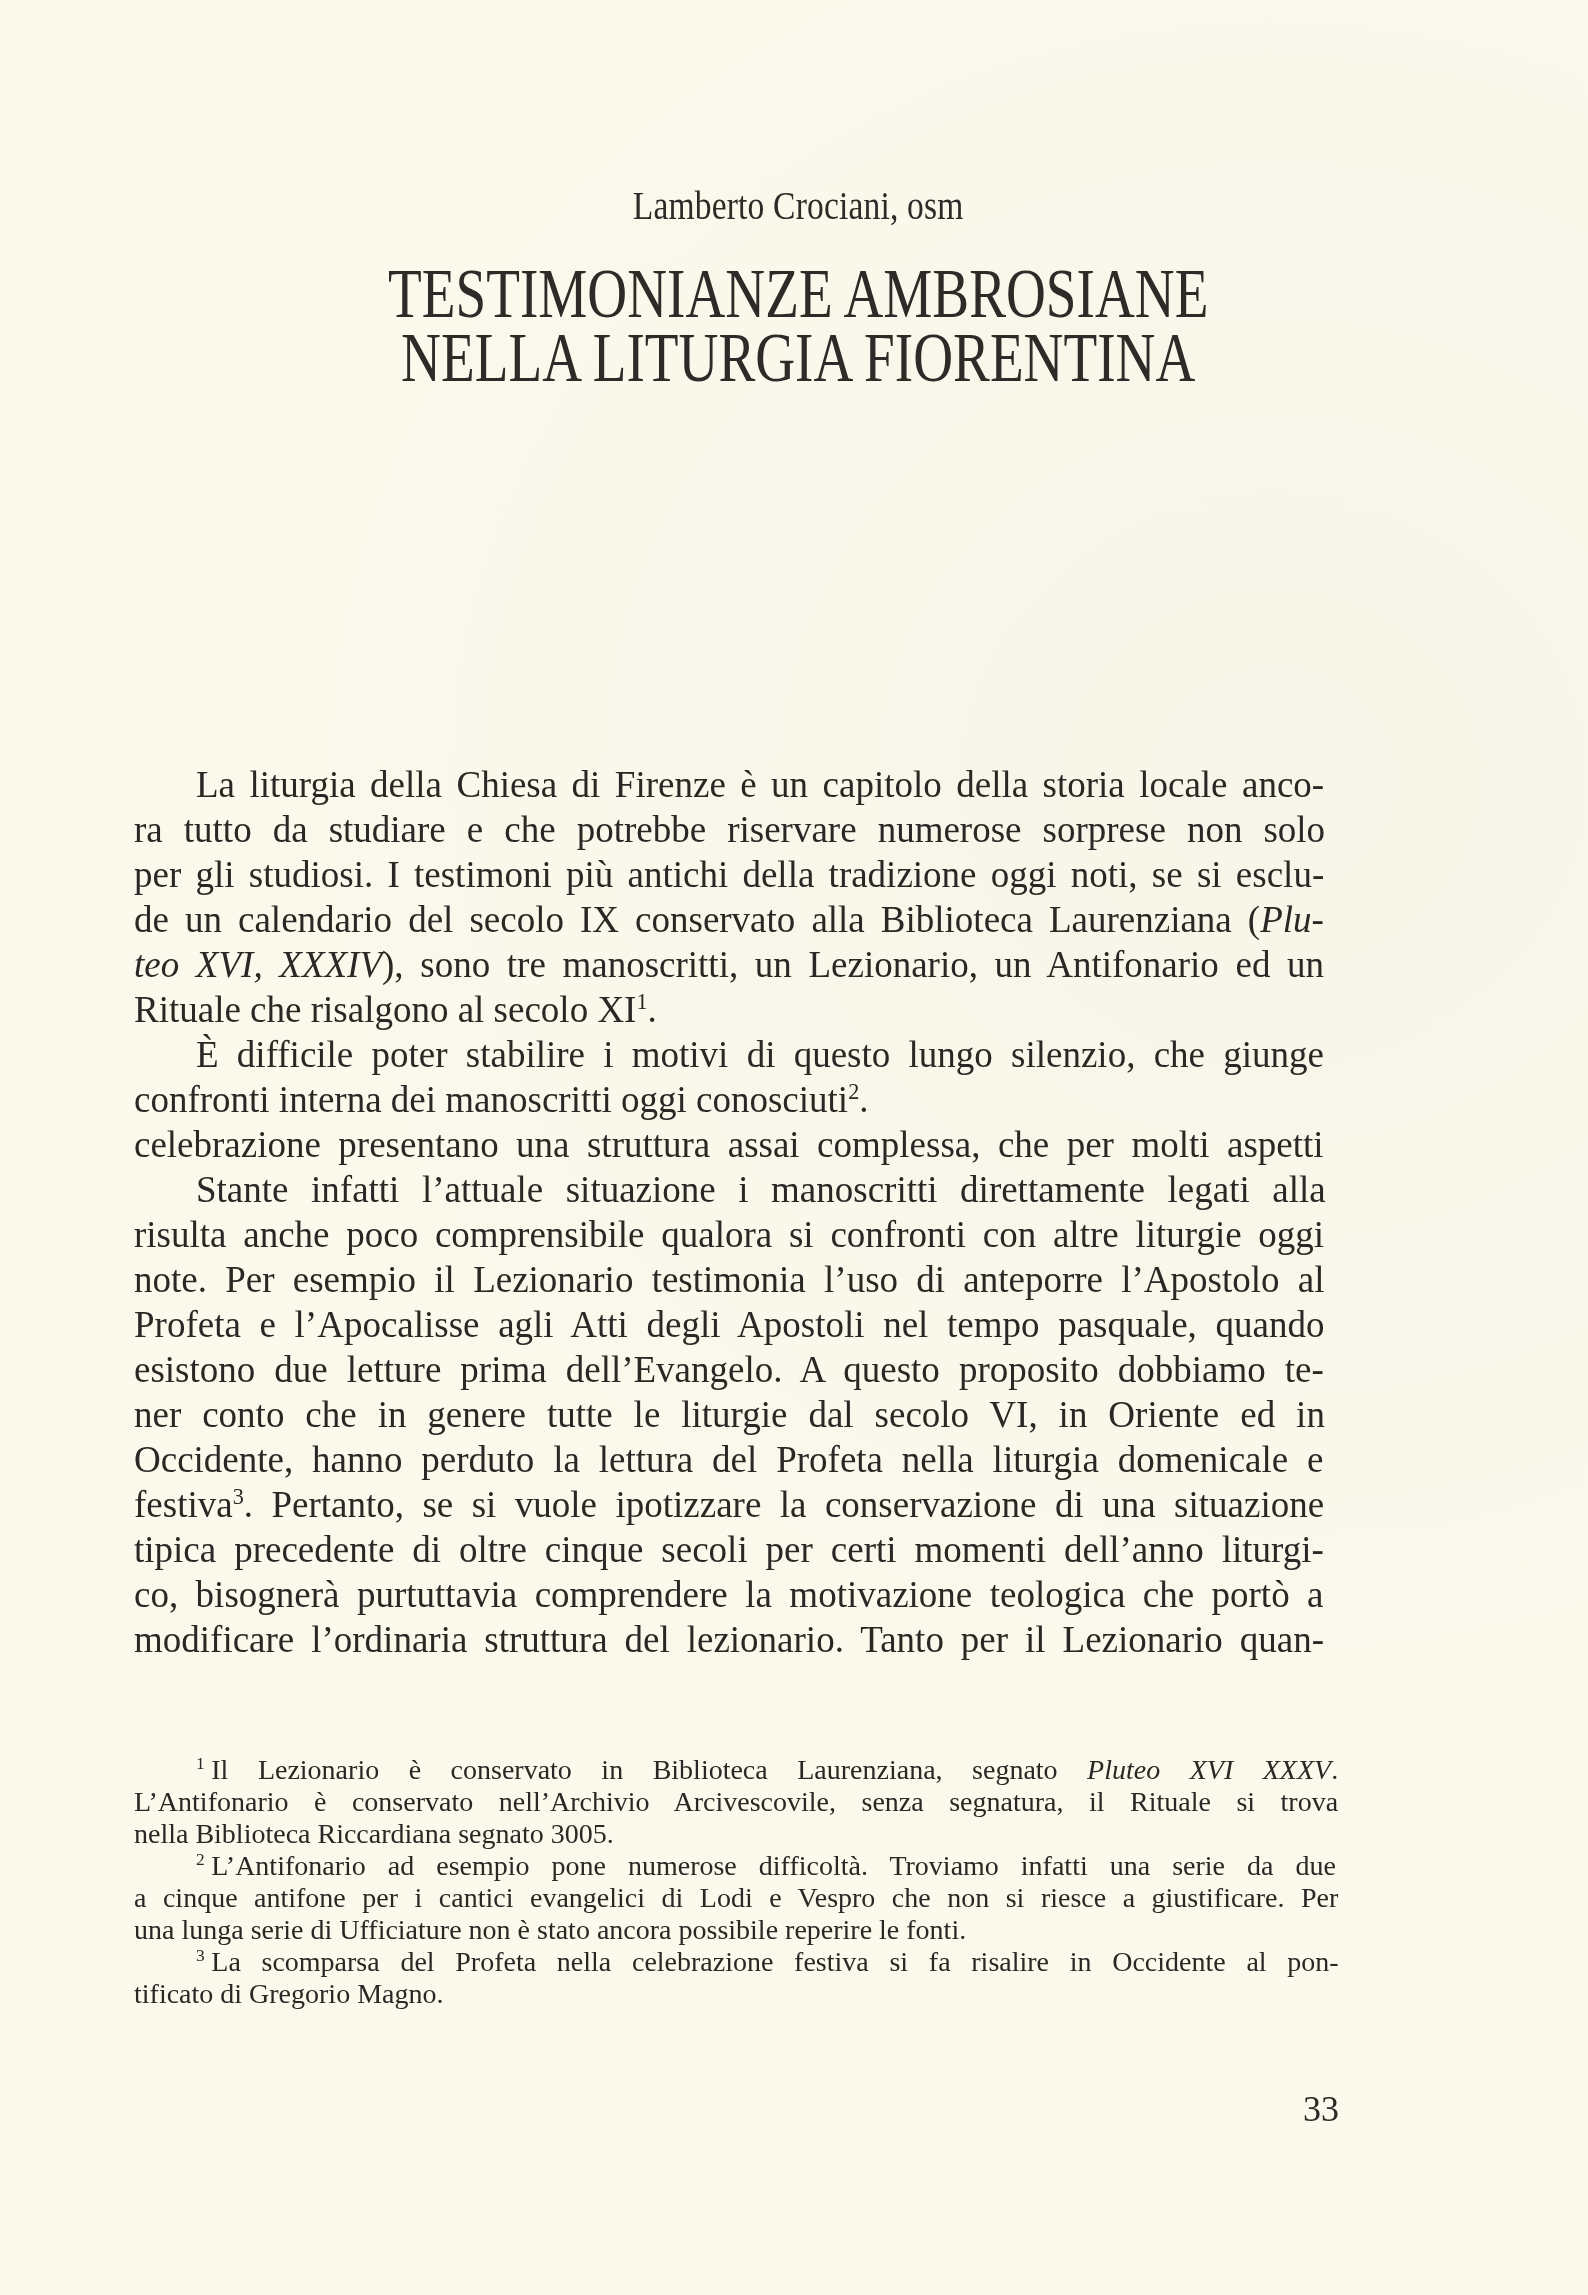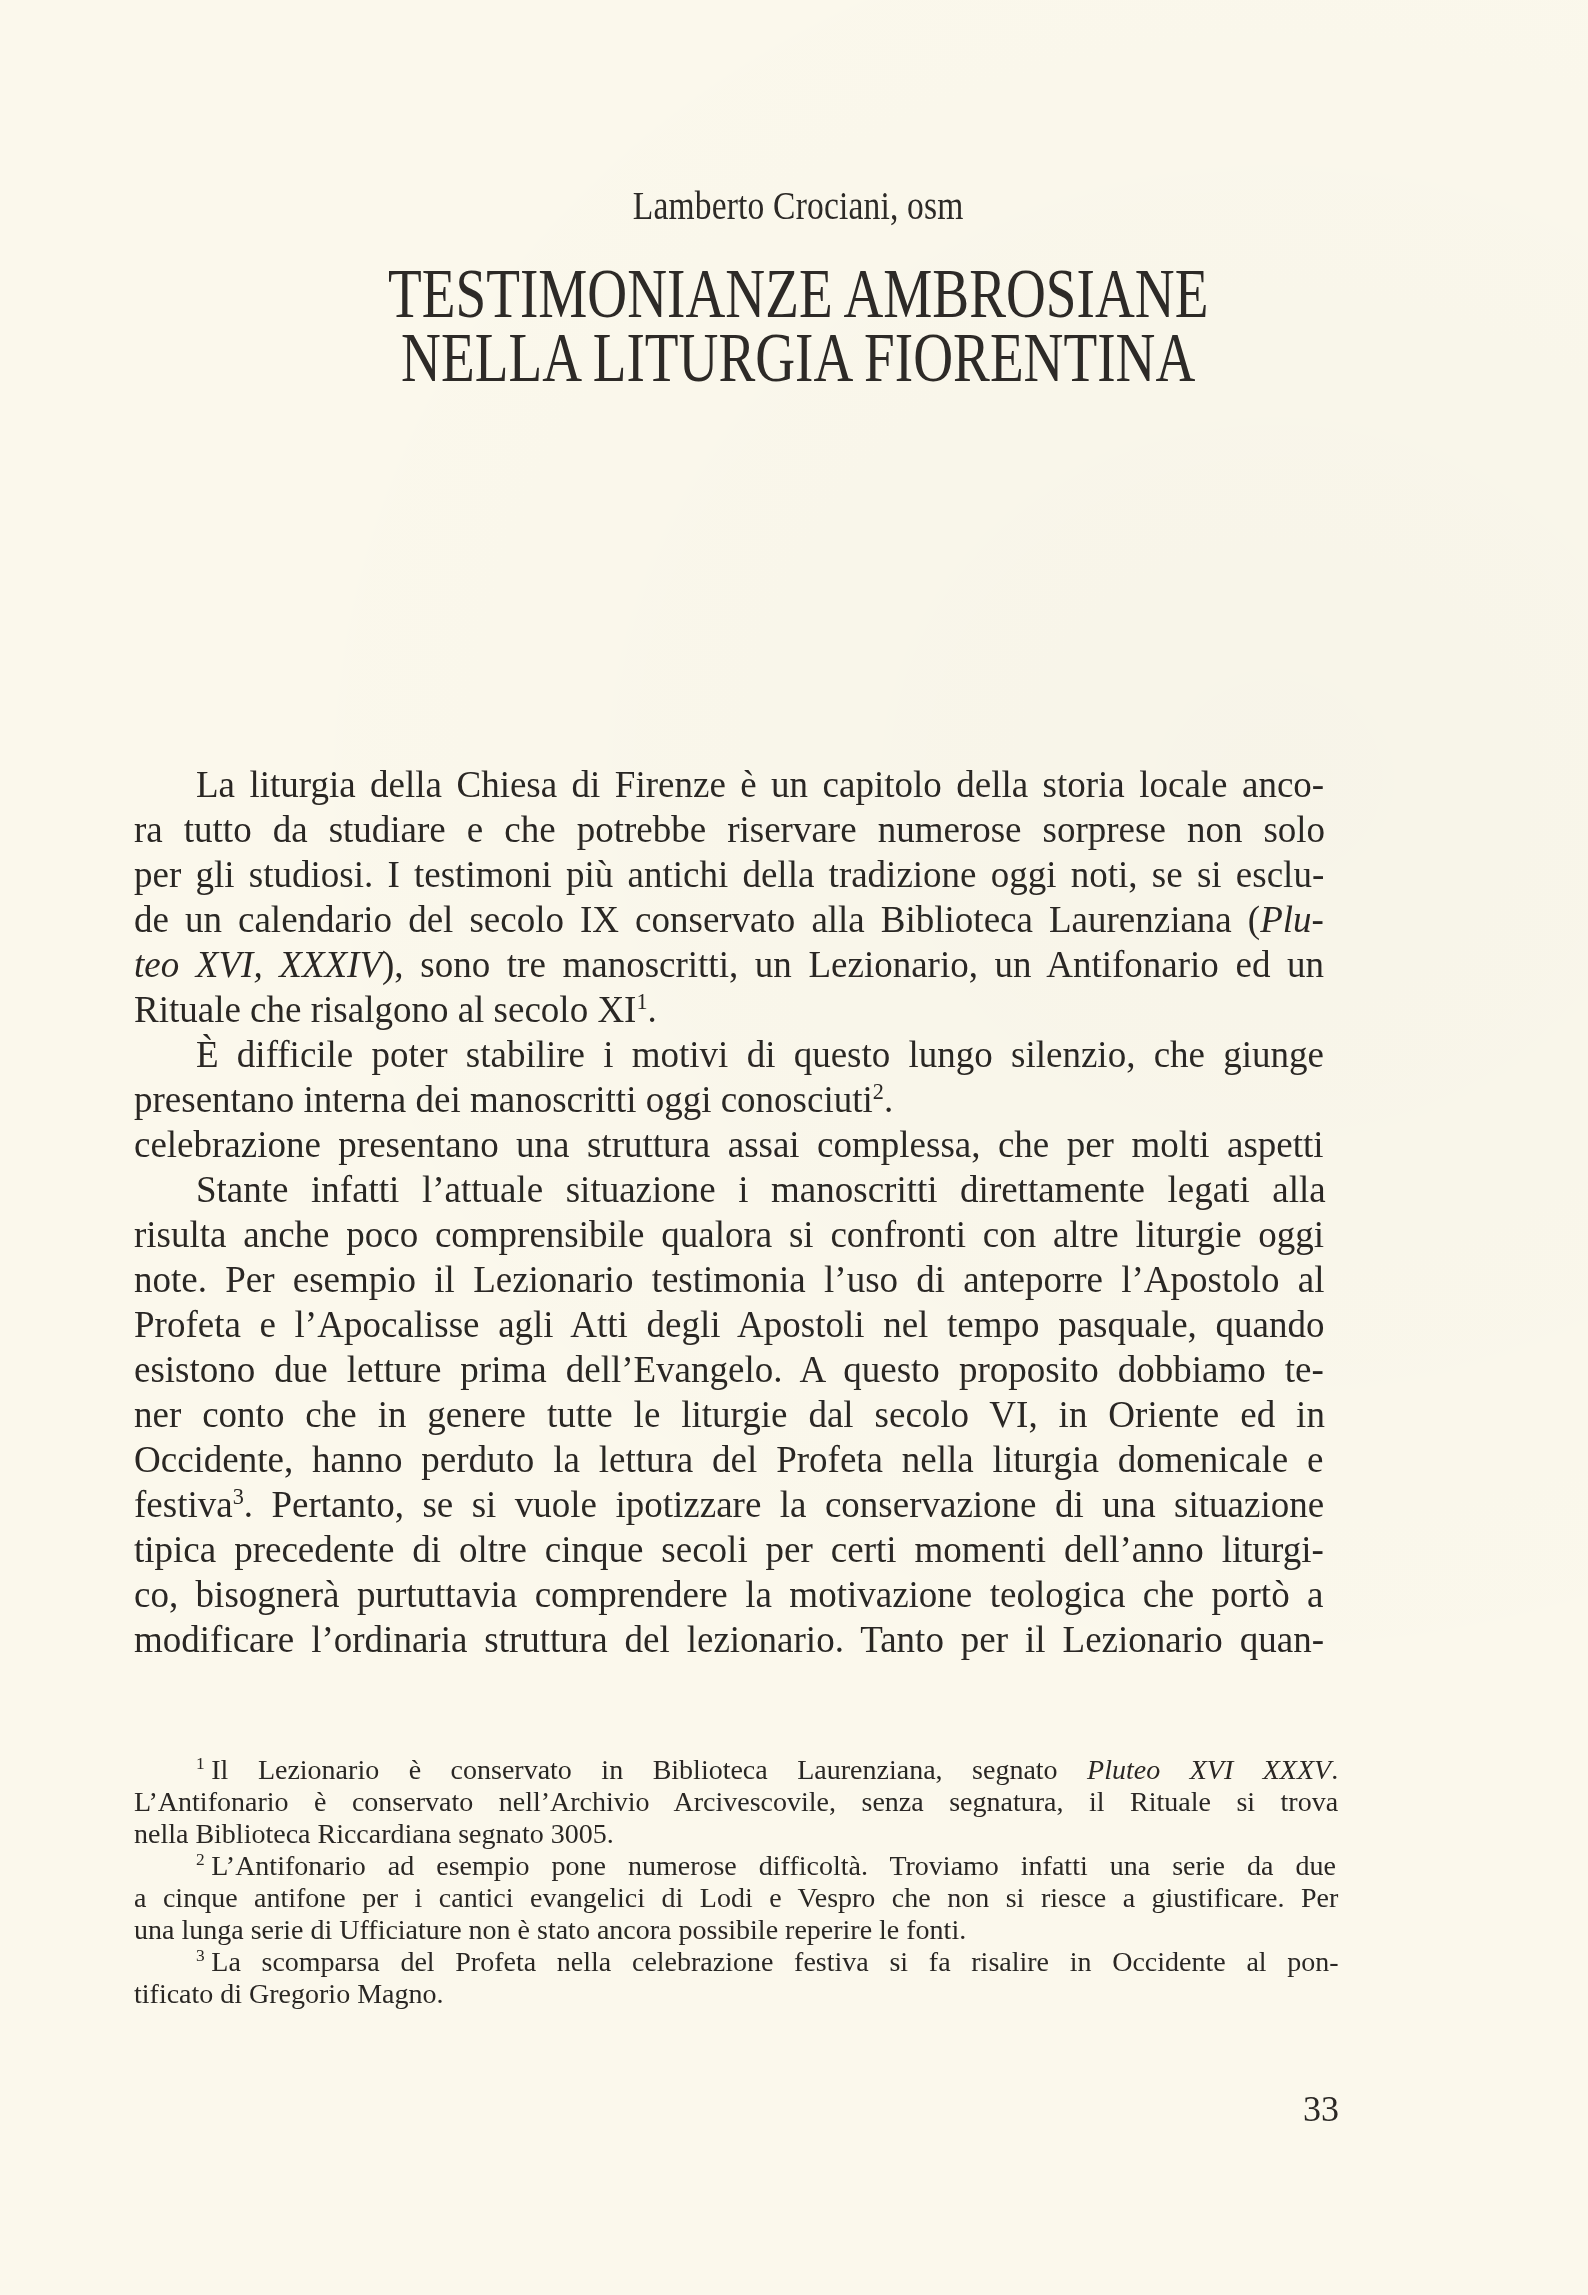--- a/index.html
+++ b/index.html
@@ -135,21 +135,21 @@
       <span class="line indent"><span style="display: inline-block; white-space: nowrap; word-spacing: 5.2px;"><span>La liturgia della Chiesa di Firenze è un capitolo della storia locale anco-</span></span></span>
       <span class="line"><span style="display: inline-block; white-space: nowrap; word-spacing: 11.8px;"><span>ra tutto da studiare e che potrebbe riservare numerose sorprese non solo</span></span></span>
       <span class="line"><span style="display: inline-block; white-space: nowrap; word-spacing: 5px;"><span>per gli studiosi. I testimoni più antichi della tradizione oggi noti, se si esclu-</span></span></span>
       <span class="line"><span style="display: inline-block; white-space: nowrap; word-spacing: 6.8px;"><span>de un calendario del secolo IX conservato alla Biblioteca Laurenziana (</span><i>Plu-</i></span></span>
       <span class="line"><span style="display: inline-block; white-space: nowrap; word-spacing: 7.4px;"><i>teo XVI, XXXIV</i><span>), sono tre manoscritti, un Lezionario, un Antifonario ed un</span></span></span>
       <span class="line last"><span style="display: inline-block; white-space: nowrap;"><span>Rituale che risalgono al secolo XI</span><sup>1</sup><span>.</span></span></span>
     </div>
 
     <div>
       <span class="line indent"><span style="display: inline-block; white-space: nowrap; word-spacing: 9px;"><span>È difficile poter stabilire i motivi di questo lungo silenzio, che giunge</span></span></span>
-      <span class="line last"><span style="display: inline-block; white-space: nowrap;"><span>presentano interna dei manoscritti oggi conosciuti</span><sup>2</sup><span>.</span></span></span>
+      <span class="line last"><span style="display: inline-block; white-space: nowrap;"><span>confronti interna dei manoscritti oggi conosciuti</span><sup>2</sup><span>.</span></span></span>
     </div>
 
     <div>
       <span class="line"><span style="display: inline-block; white-space: nowrap; word-spacing: 8.2px;"><span>celebrazione presentano una struttura assai complessa, che per molti aspetti</span></span></span>
       <span class="line indent"><span style="display: inline-block; white-space: nowrap; word-spacing: 13.3px;"><span>Stante infatti l’attuale situazione i manoscritti direttamente legati alla</span></span></span>
       <span class="line"><span style="display: inline-block; white-space: nowrap; word-spacing: 7.5px;"><span>risulta anche poco comprensibile qualora si confronti con altre liturgie oggi</span></span></span>
       <span class="line"><span style="display: inline-block; white-space: nowrap; word-spacing: 9px;"><span>note. Per esempio il Lezionario testimonia l’uso di anteporre l’Apostolo al</span></span></span>
       <span class="line"><span style="display: inline-block; white-space: nowrap; word-spacing: 9.4px;"><span>Profeta e l’Apocalisse agli Atti degli Apostoli nel tempo pasquale, quando</span></span></span>
       <span class="line"><span style="display: inline-block; white-space: nowrap; word-spacing: 9.8px;"><span>esistono due letture prima dell’Evangelo. A questo proposito dobbiamo te-</span></span></span>
       <span class="line"><span style="display: inline-block; white-space: nowrap; word-spacing: 11.7px;"><span>ner conto che in genere tutte le liturgie dal secolo VI, in Oriente ed in</span></span></span>

